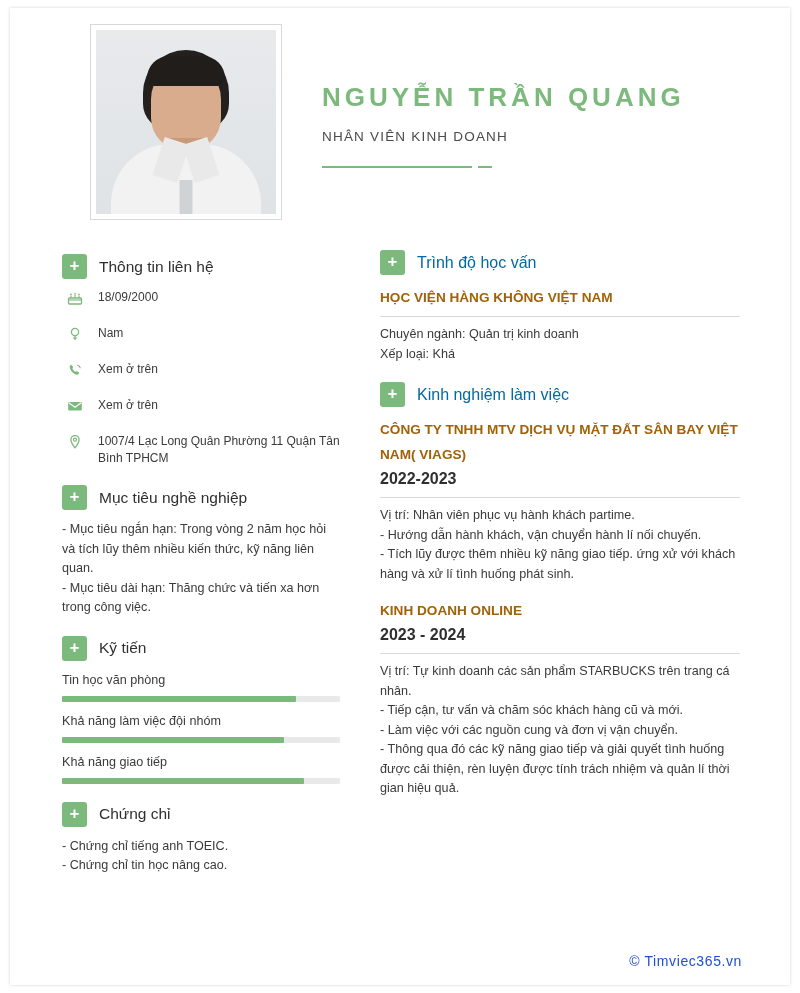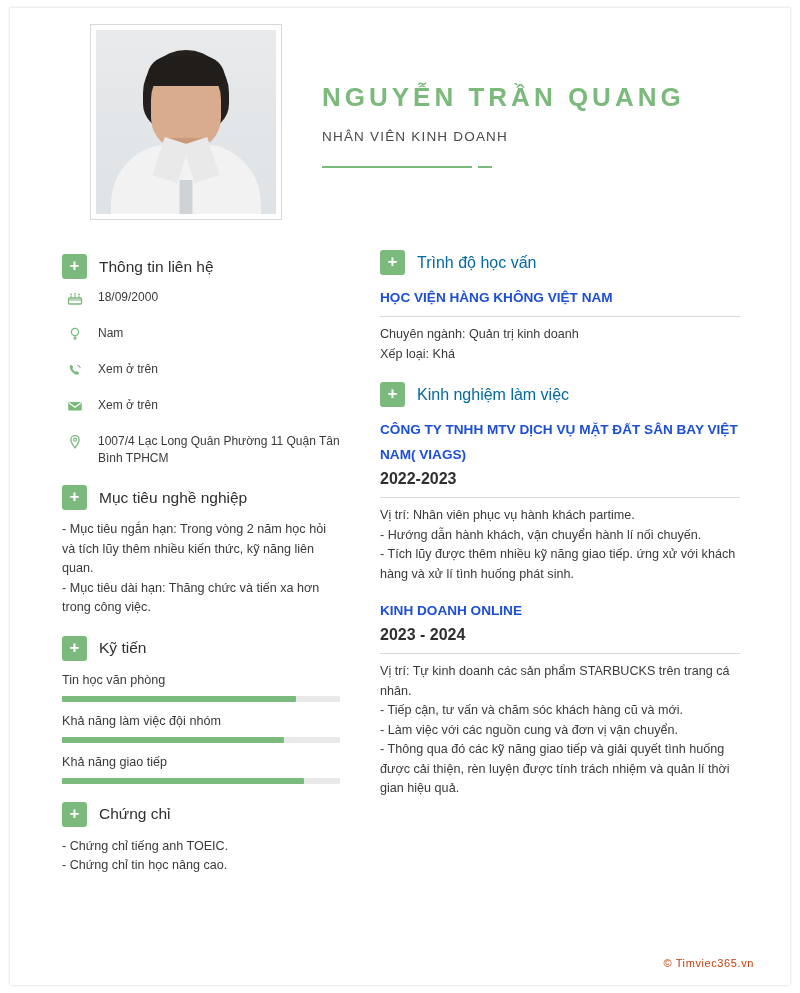--- a/index.html
+++ b/index.html
@@ -172,43 +172,43 @@
     height: 6px; width: 100%;
     background: #e9e9e9;
     border-radius: 1px;
   }
   .bar-fg { height: 6px; background: #7cb97c; border-radius: 1px; }
 
   
   .entry-title {
     font-size: 13.6px;
     font-weight: bold;
-    color: #1d4ed8;
+    color: #a16207;
     line-height: 25px;
     margin-top: 6px;
   }
   .entry-years {
     font-size: 16px;
     font-weight: bold;
     color: #2f2f2f;
     line-height: 24px;
   }
   .hr { height: 1px; background: #d9d9d9; margin: 6px 0 8px 0; }
   .entry-body {
     font-size: 12.6px;
     line-height: 19.5px;
     color: #3a3a3a;
   }
 
   .footer-credit {
     position: absolute;
-    right: 36px;
+    right: 48px;
     bottom: 16px;
-    font-size: 11px;
-    color: #c2410c;
+    font-size: 14px;
+    color: #1d4ed8;
     letter-spacing: 0.6px;
   }
 </style>
 </head>
 <body>
 
 <div class="page">
 
   <div class="header">
     <div class="photo-frame">

